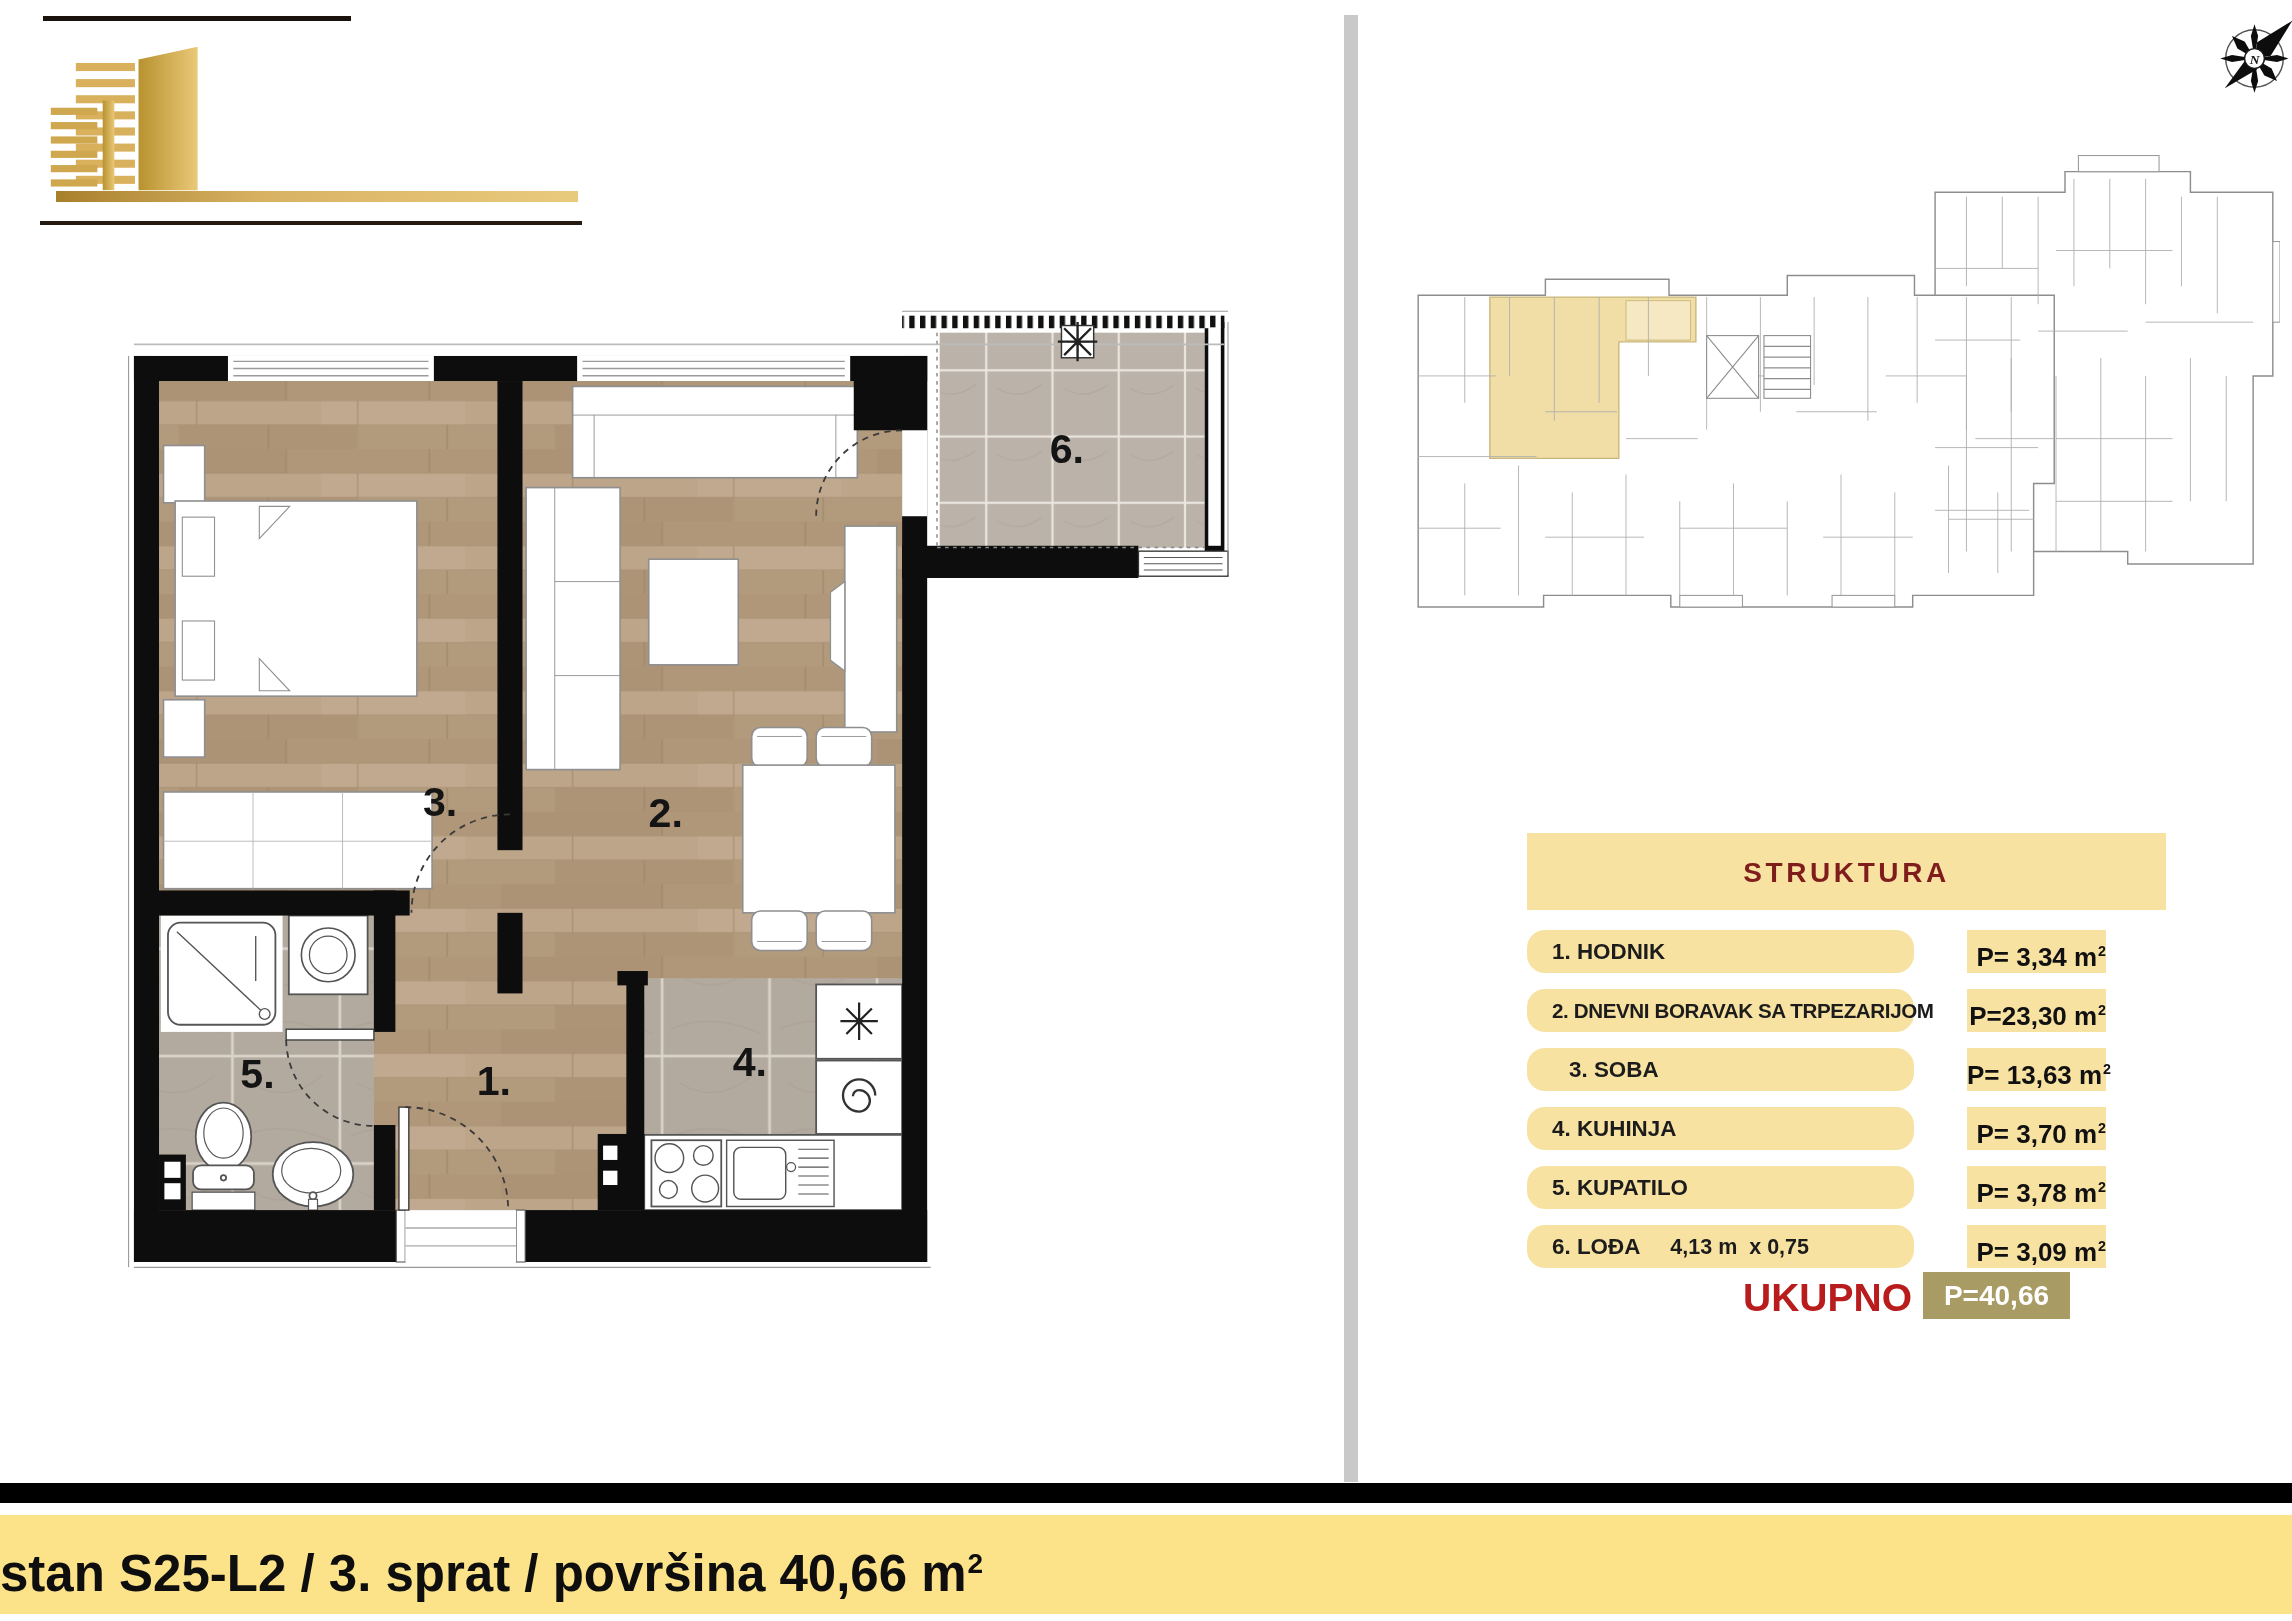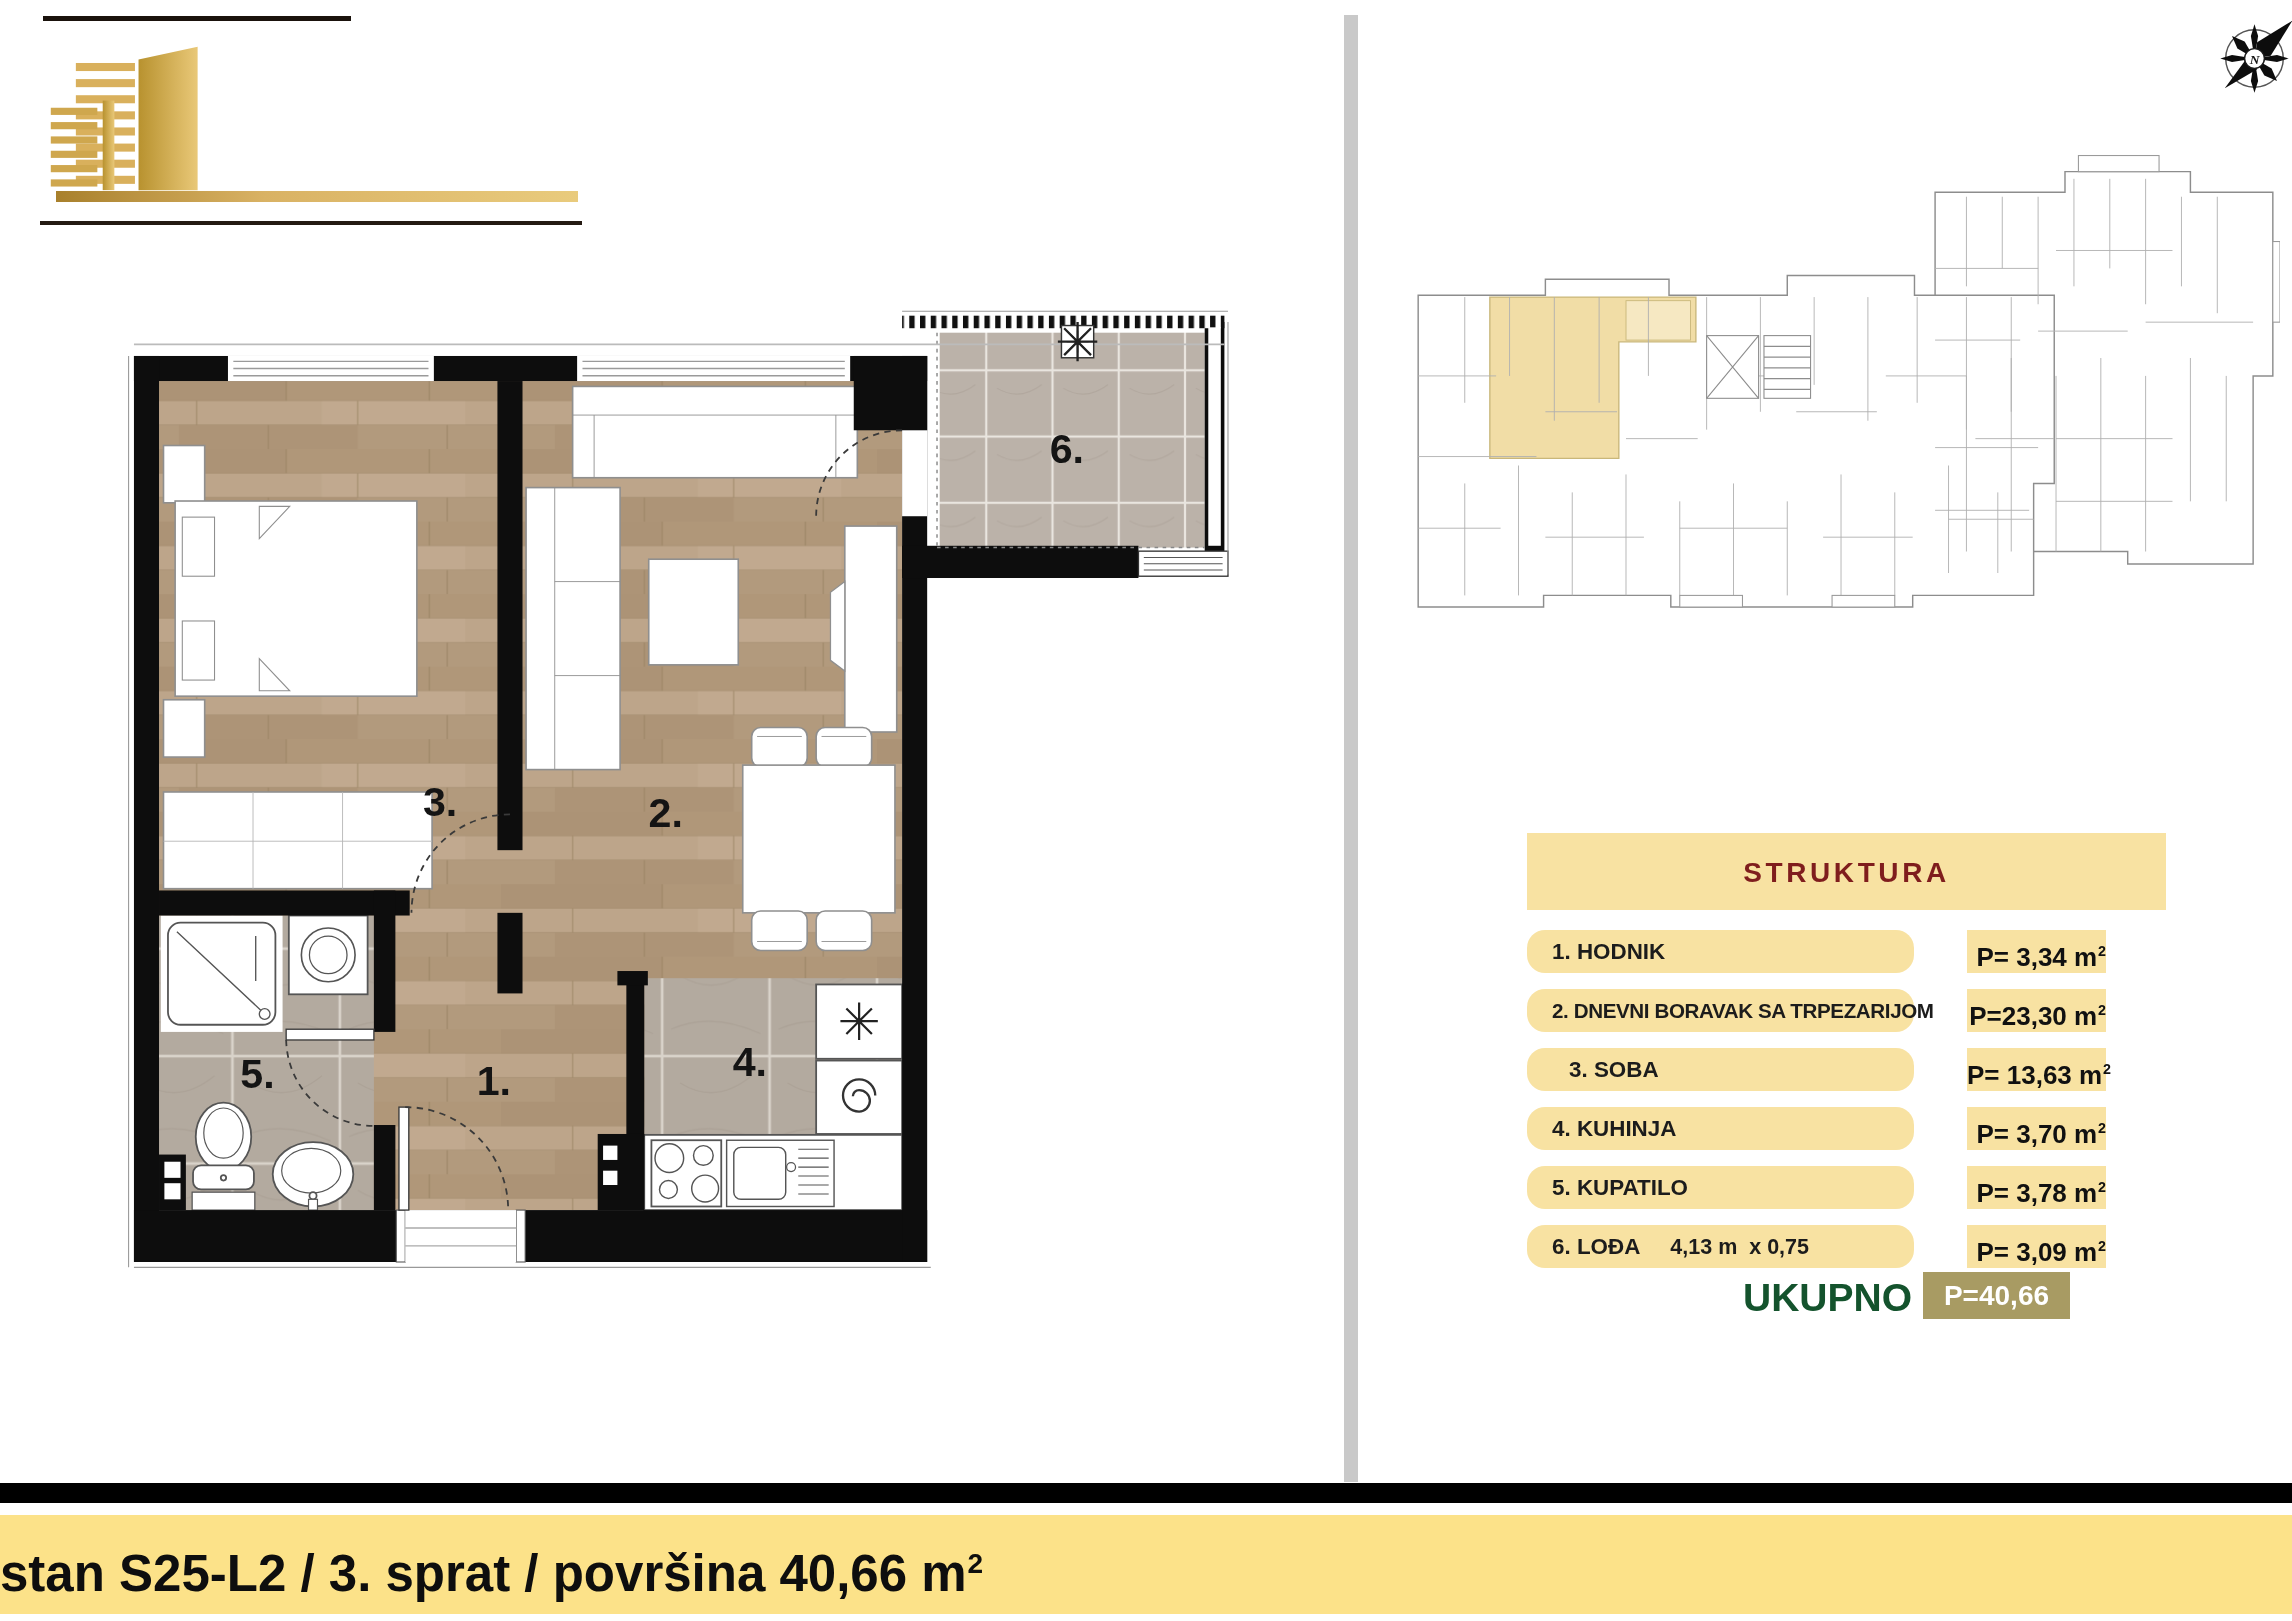--- a/index.html
+++ b/index.html
@@ -25,21 +25,21 @@
       color:#7f1d1d;font-weight:bold;font-size:28px;letter-spacing:3.6px;text-align:center;line-height:79px;}
   .stk-row-label{position:absolute;left:0;width:387px;height:43px;background:#f8e2a2;
       color:#1c1c1c;font-weight:bold;font-size:22.4px;line-height:43px;padding-left:25px;
       box-sizing:border-box;white-space:nowrap;border-radius:18px;}
   .stk-row-label.long{font-size:20.6px;letter-spacing:-0.4px;}
   .stk-row-value{position:absolute;left:407px;width:139px;height:43px;background:#f8e2a2;
       color:#111;font-weight:bold;font-size:26px;line-height:43px;text-align:right;white-space:nowrap;overflow:visible;margin-left:33px;}
   .stk-row-value sup,.stk-total-value sup,.banner-text sup{font-size:0.55em;vertical-align:super;margin-left:0.9px;}
   .stk-dim{font-size:21.5px;margin-left:30px;white-space:pre;}
   .stk-total-label{position:absolute;left:0;top:441px;width:385px;height:47px;text-align:right;
-      color:#14532d;font-weight:bold;font-size:39px;line-height:47px;}
+      color:#b91c1c;font-weight:bold;font-size:39px;line-height:47px;}
   .stk-total-value{position:absolute;left:396px;top:439px;width:147px;height:47px;background:#a89b63;
       color:#fff;font-weight:bold;font-size:28px;line-height:47px;text-align:center;}
 
   
   .bar-black{position:absolute;left:0;top:1483px;width:2293px;height:19.7px;background:#000;}
   .banner{position:absolute;left:0;top:1515px;width:2293px;height:99px;background:#fce289;}
   .banner-text{width:100%;text-align:left;color:#0e0e0e;font-weight:bold;font-size:51px;line-height:97px;}
 
   svg text{font-family:"Liberation Sans",sans-serif;}
   .room-label{font-weight:bold;font-size:46px;fill:#141414;}

